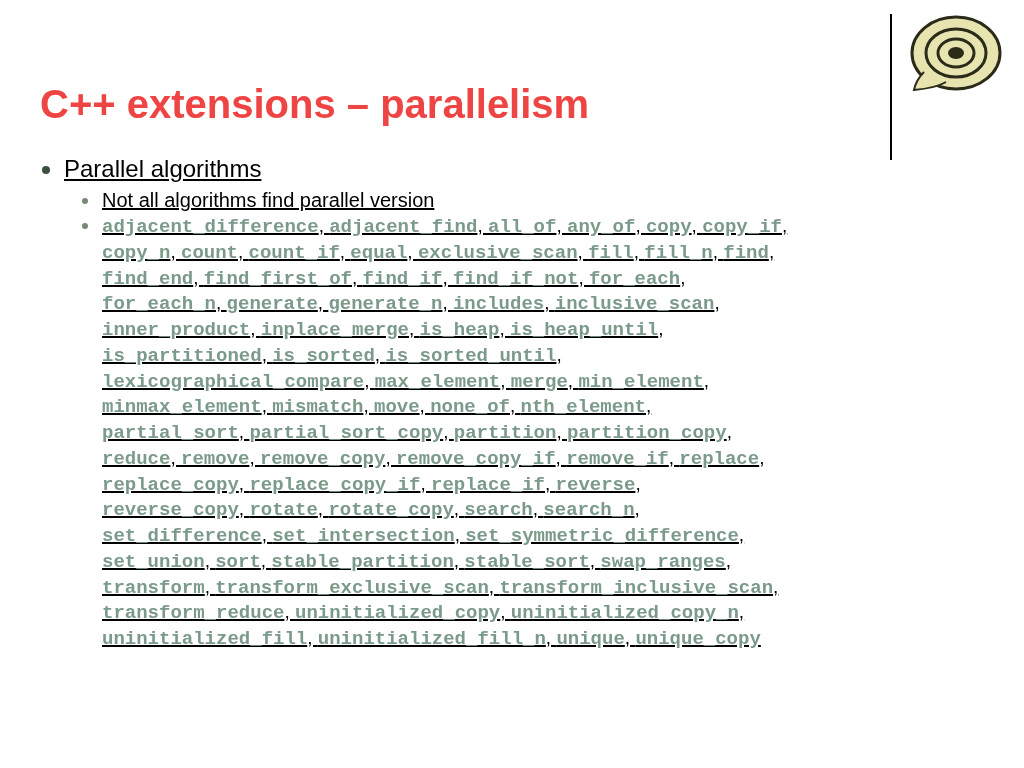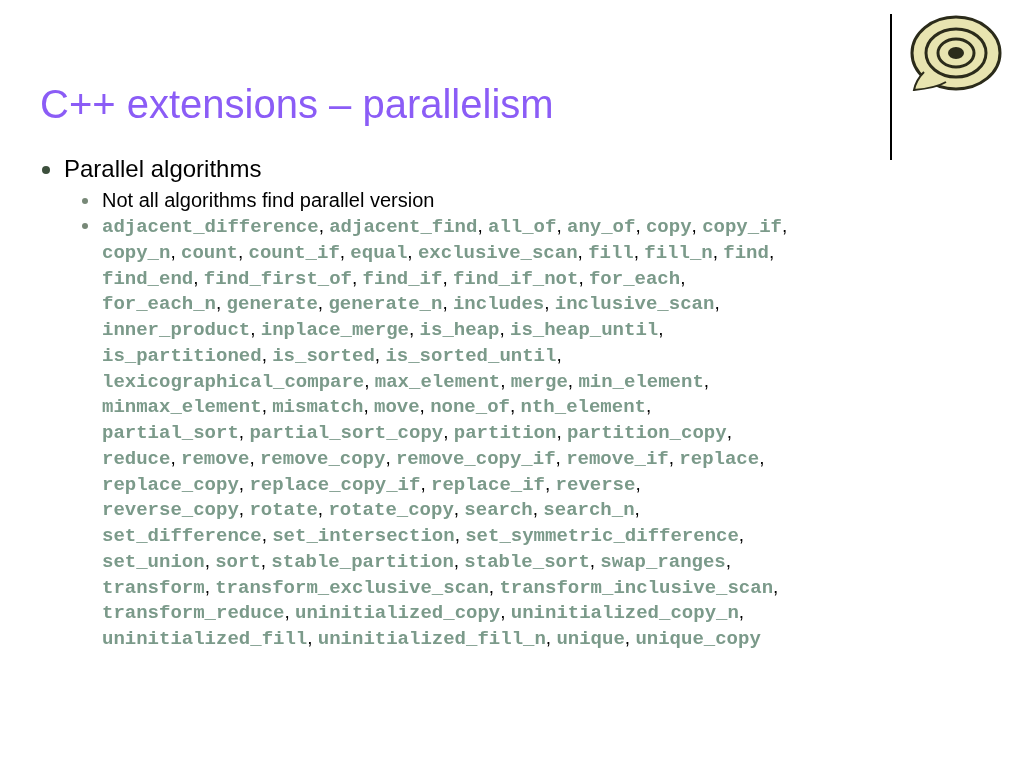--- a/index.html
+++ b/index.html
@@ -25,28 +25,29 @@
     top: 12px;
     right: 18px;
     width: 100px;
     height: 82px;
   }
   .content {
     padding: 82px 40px 0 40px;
   }
   h1 {
     font-size: 40px;
-    font-weight: normal;
-    color: #8b5cf6;
+    font-weight: bold;
+    color: #ef4444;
     margin: 0 0 28px 0;
   }
   ul.top {
     list-style: none;
     padding-left: 24px;
     margin: 0;
+    text-decoration: underline;
   }
   ul.top > li {
     position: relative;
     font-size: 24px;
     color: #000;
     margin-bottom: 4px;
   }
   ul.top > li::before {
     content: "";
     position: absolute;

